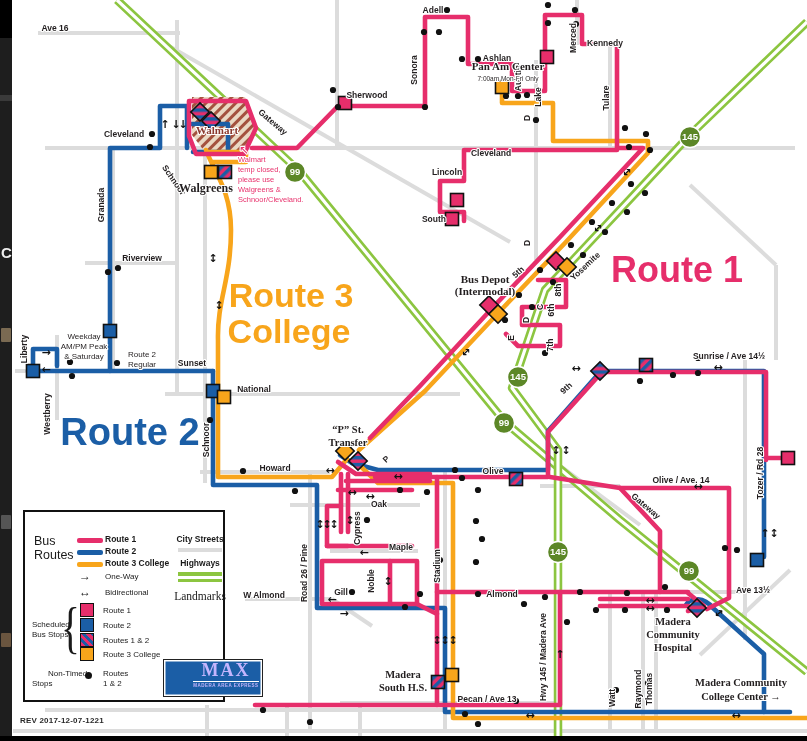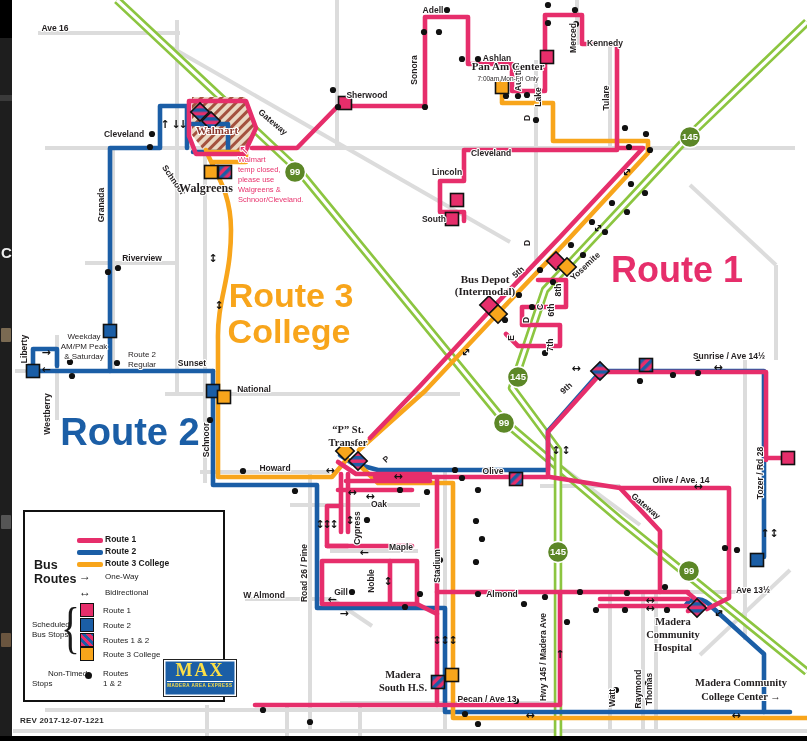--- a/index.html
+++ b/index.html
@@ -7,35 +7,35 @@
   #map-svg{position:absolute;left:0;top:0;}
   
   #left-strip{position:absolute;left:0;top:0;width:12px;height:741px;background:#1e1e1e;z-index:5;overflow:hidden;}
   #left-strip .blk{position:absolute;left:0;width:12px;}
   #left-strip .hint{position:absolute;left:1px;top:244px;color:#eee;font-size:15px;font-weight:bold;}
   #left-strip .thumb{position:absolute;left:1px;width:10px;height:14px;border-radius:1px;}
   #bottom-strip{position:absolute;left:0;top:736px;width:807px;height:5px;background:#000;z-index:5;}
   
   #legend{position:absolute;left:23px;top:510px;width:198px;height:188px;background:#fff;border:2px solid #111;z-index:4;color:#1a1a1a;}
   #legend .abs{position:absolute;}
-  .lg-title{left:9px;top:22px;font-size:12.5px;font-weight:700;line-height:14px;margin-top:24px;}
+  .lg-title{left:9px;top:22px;font-size:12.5px;font-weight:400;line-height:14px;}
   .lg-line{width:26px;height:4.5px;border-radius:2px;display:block;}
   .lg-lab{font-size:8.5px;font-weight:bold;}
   .lg-lab2{font-size:8px;}
   .c-r1{background:#E62E6B;} .c-r2{background:#1B5EA6;} .c-r3{background:#F8A51B;}
   .c-hatch{background:repeating-linear-gradient(45deg,#E62E6B 0 3px,#1B5EA6 3px 6px);}
   .lg-sq{width:12px;height:12px;border:1.5px solid #111;display:block;}
   .lg-arrow{font-size:12px;font-weight:bold;}
   .lg-bracket{font-family:"Liberation Serif",serif;font-size:56px;font-weight:400;transform:scaleX(.7);}
   .lg-dot{width:7px;height:7px;border-radius:50%;background:#111;display:block;}
   .lg-gray{height:4px;background:#DCDCDC;}
   .lg-green{height:3.5px;background:#8CC540;}
   .lg-serif{font-family:"Liberation Serif",serif;font-size:11.5px;}
   .rightcol{text-align:center;}
-  #max-logo{position:absolute;left:138px;top:147px;width:72px;height:36px;background:#1B5EA6;border:1.5px solid #222;box-shadow:inset 0 0 0 1.5px #fff;text-align:center;color:#fde047;}
+  #max-logo{position:absolute;left:138px;top:147px;width:72px;height:36px;background:#1B5EA6;border:1.5px solid #222;box-shadow:inset 0 0 0 1.5px #fff;text-align:center;color:#c4b5fd;padding-left:26px;}
   #max-logo .mx{font-family:"Liberation Serif",serif;font-weight:bold;font-size:18px;letter-spacing:2px;line-height:21px;}
   #max-logo .tg{font-size:4.5px;letter-spacing:.5px;border-top:1px solid #fff;margin:0 3px;padding-top:1px;font-weight:bold;}
   #rev{position:absolute;left:20px;top:716px;font-size:8px;font-weight:bold;color:#2a2a2a;z-index:4;letter-spacing:.2px;}
 </style>
 </head>
 <body>
 
 <div id="stage">
   <svg id="map-svg" width="807" height="741" viewBox="0 0 807 741">
       <defs>
@@ -429,20 +429,28 @@
     <span class="abs lg-lab2" style="left:78px;top:109px;">Route 2</span>
     <span class="abs lg-sq c-hatch" style="left:55px;top:121px;"></span>
     <span class="abs lg-lab2" style="left:78px;top:124px;">Routes 1 &amp; 2</span>
     <span class="abs lg-sq c-r3" style="left:55px;top:135px;"></span>
     <span class="abs lg-lab2" style="left:78px;top:138px;">Route 3 College</span>
     <span class="abs lg-lab2" style="left:7px;top:157px;margin-left:16px;">Non-Timed</span>
     <span class="abs lg-lab2" style="left:7px;top:167px;">Stops</span>
     <span class="abs lg-dot" style="left:60px;top:160px;"></span>
     <span class="abs lg-lab2" style="left:78px;top:157px;">Routes</span>
     <span class="abs lg-lab2" style="left:78px;top:167px;text-align:center;">1 &amp; 2</span>
+    <div class="abs rightcol" style="left:145px;top:22px;width:60px;">
+      <div class="lg-lab">City Streets</div>
+      <div class="lg-gray" style="margin:4px 8px 6px 8px;"></div>
+      <div class="lg-lab">Highways</div>
+      <div class="lg-green" style="margin:4px 8px 0 8px;"></div>
+      <div class="lg-green" style="margin:3px 8px 8px 8px;"></div>
+      <div class="lg-serif">Landmarks</div>
+    </div>
     <div id="max-logo">
       <div class="mx">MAX</div>
       <div class="tg">MADERA AREA EXPRESS</div>
     </div>
   </div>
 
   <div id="rev">REV 2017-12-07-1221</div>
 </div>
 
 </body></html>

